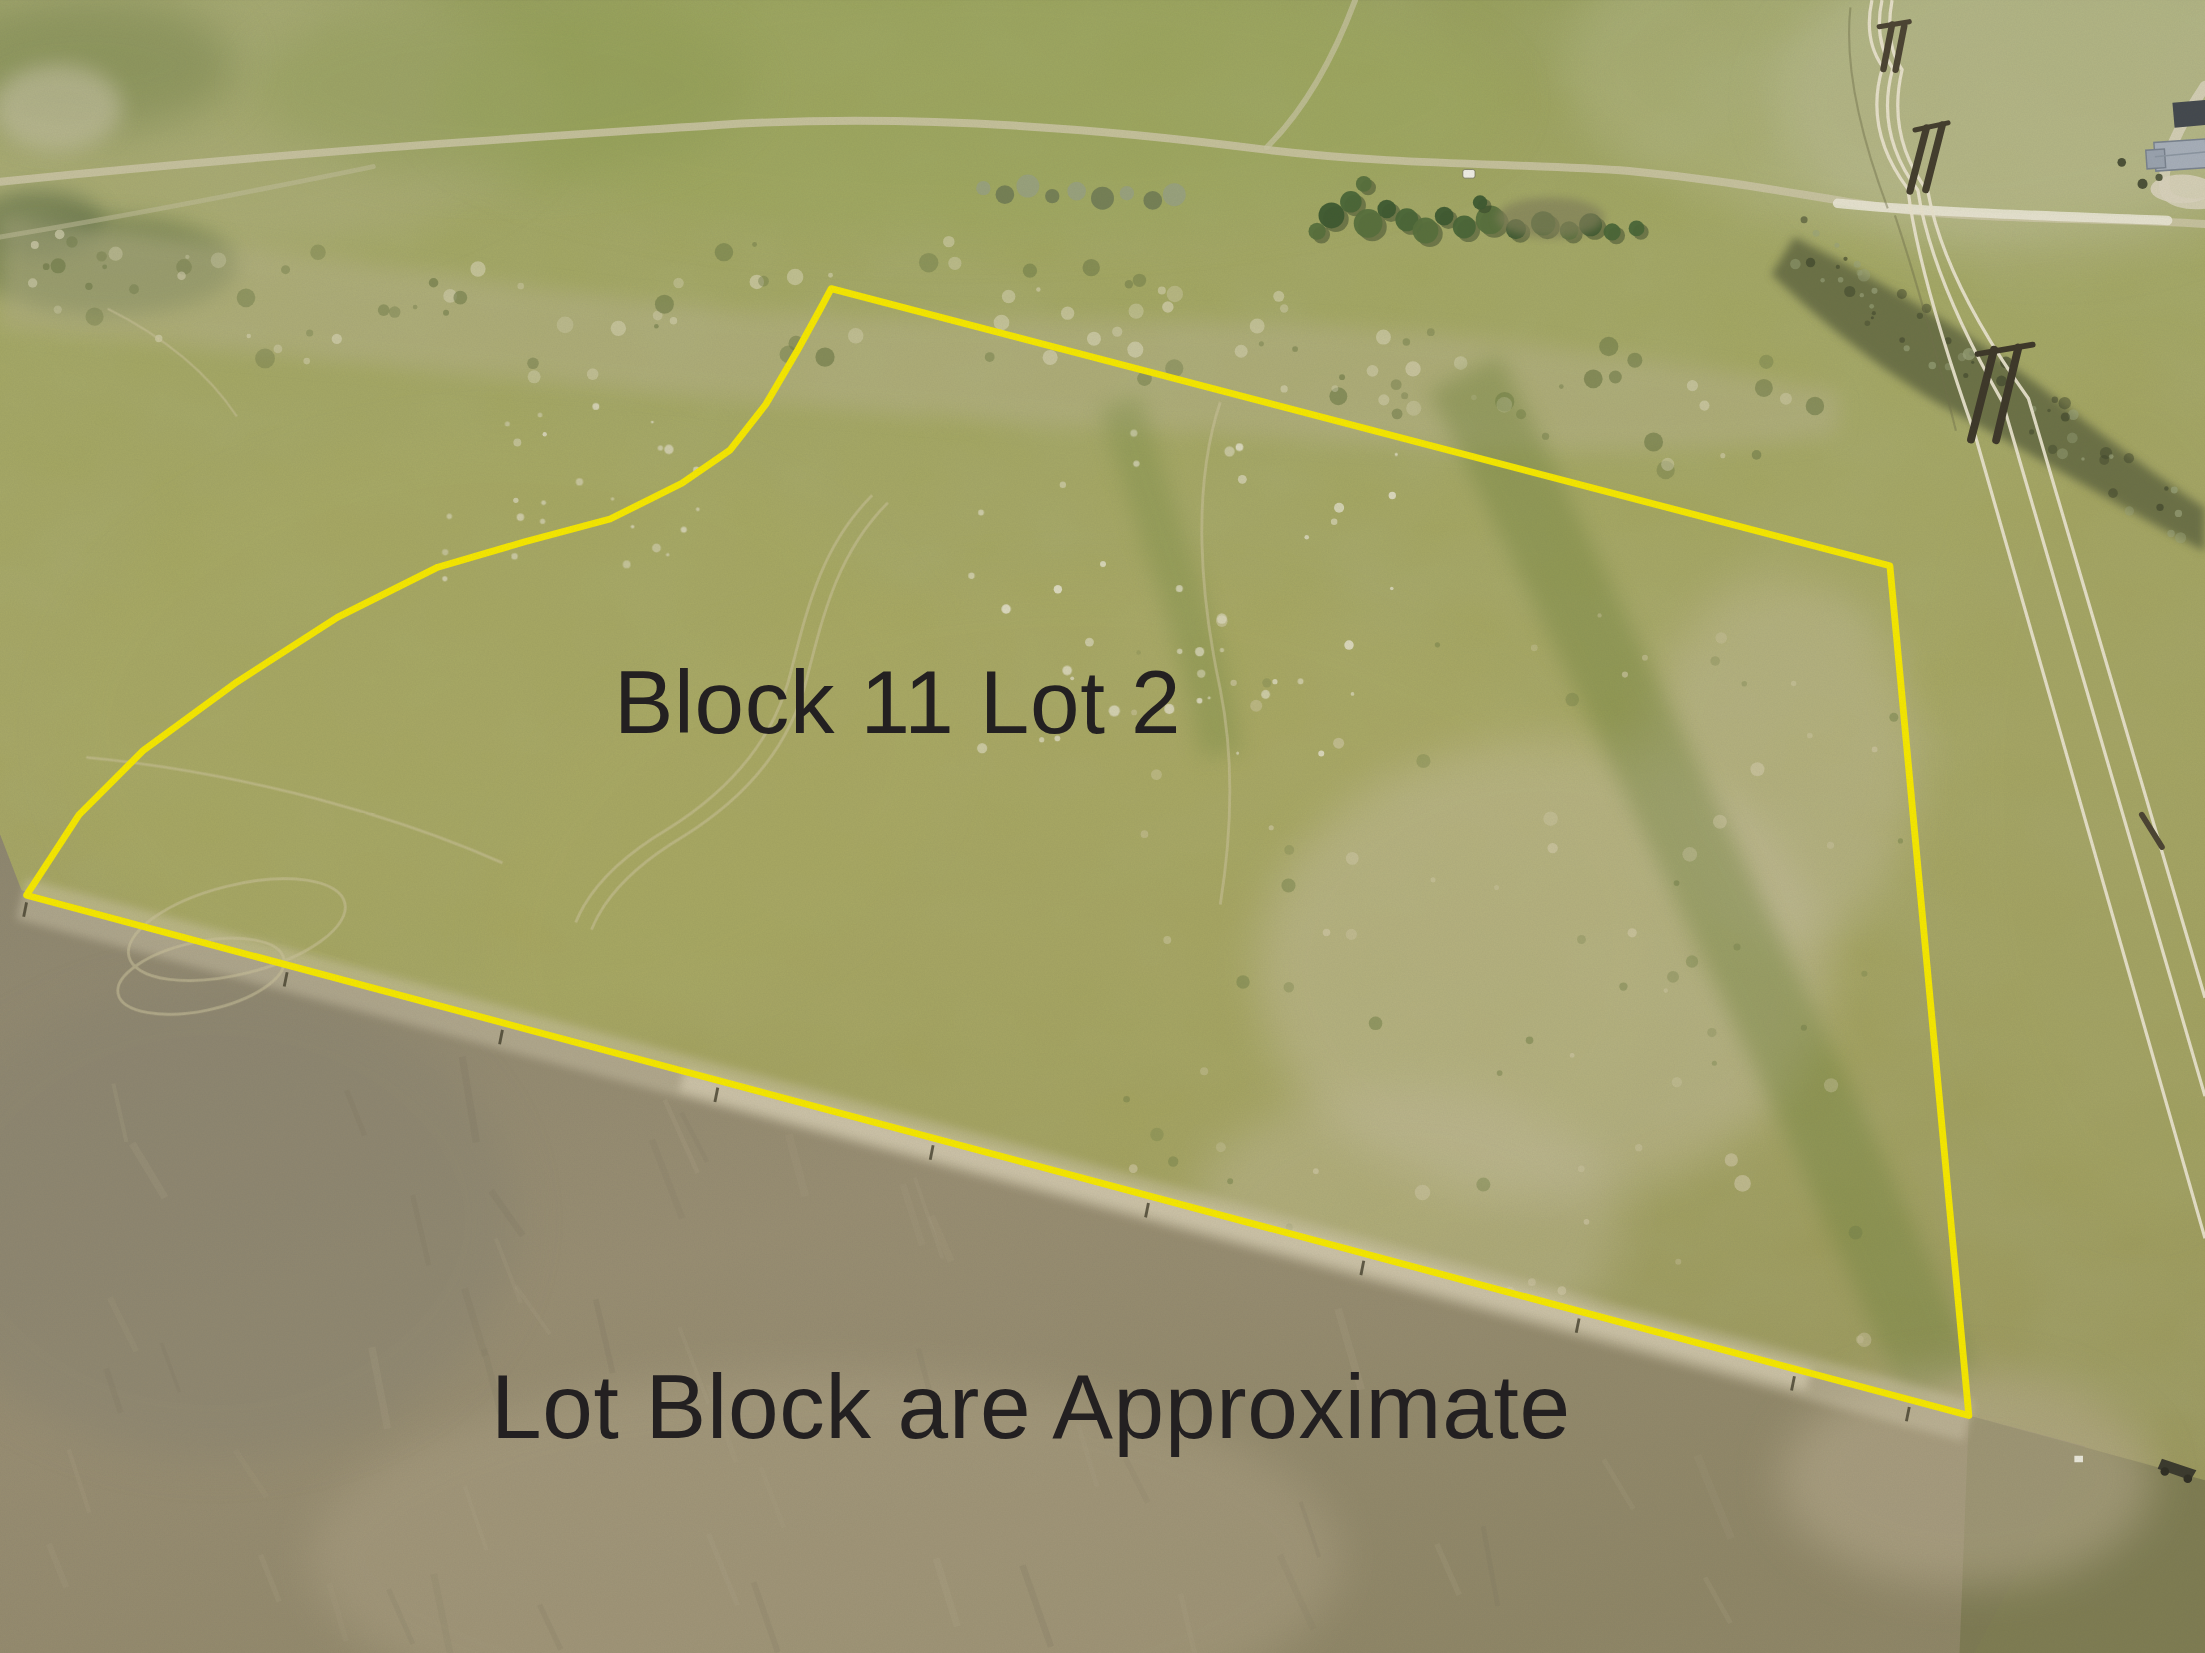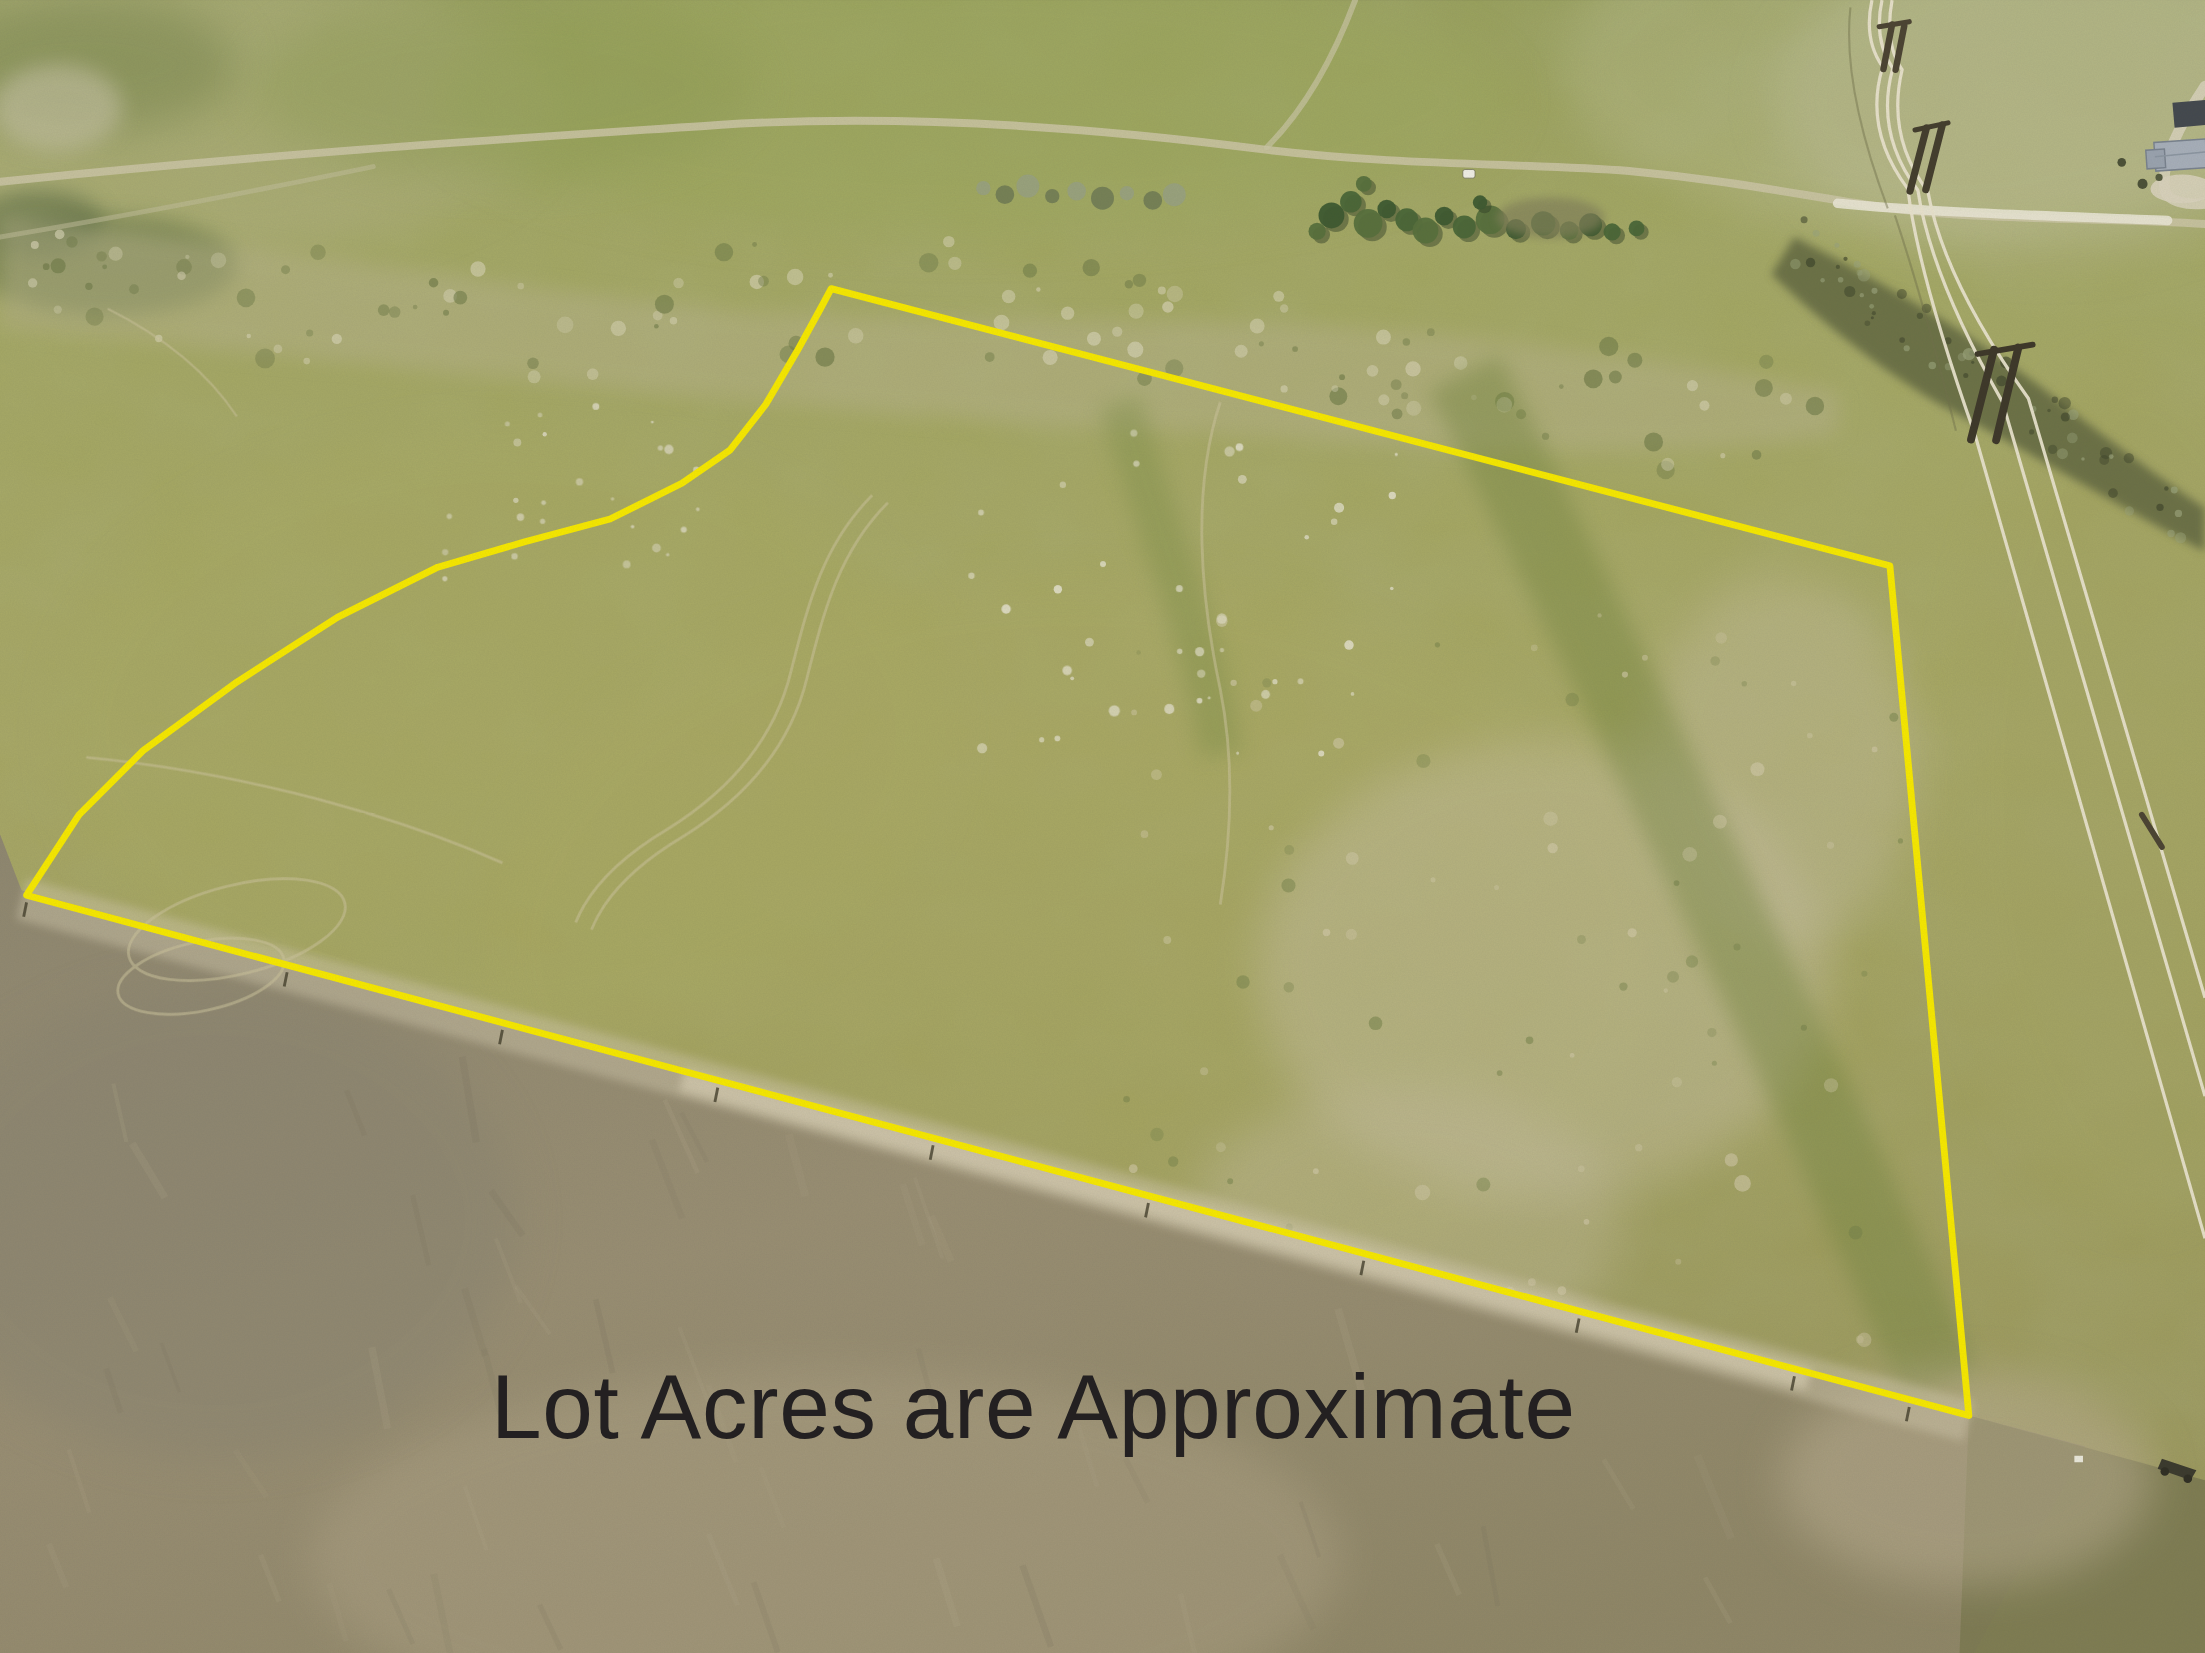--- a/index.html
+++ b/index.html
@@ -609,15 +609,16 @@
     <rect x="2890" y="2028" width="12" height="9" fill="#e9e7da"></rect>
   </g>
 
   <path id="lot-boundary" fill="none" stroke="#f6e800" stroke-width="9.5" stroke-linejoin="round" stroke-linecap="round" d="M37,1247 L110,1135 L200,1045 L330,950 L470,860 L610,790 L730,755 L850,723 L950,673
            L1017,627 L1067,563 L1110,490 L1143,430 L1158,402
            L2633,788 L2743,1972 Z"></path>
 
   <rect width="3072" height="2304" filter="url(#grain)" opacity="0.13"></rect>
 </svg>
 
-<div class="overlay-text disclaimer">Lot Acres are Approximate</div>
+<div class="overlay-text lot-title">Block 11 Lot 2</div>
+<div class="overlay-text disclaimer">Lot Block are Approximate</div>
 </div>
 
 
 </body></html>

